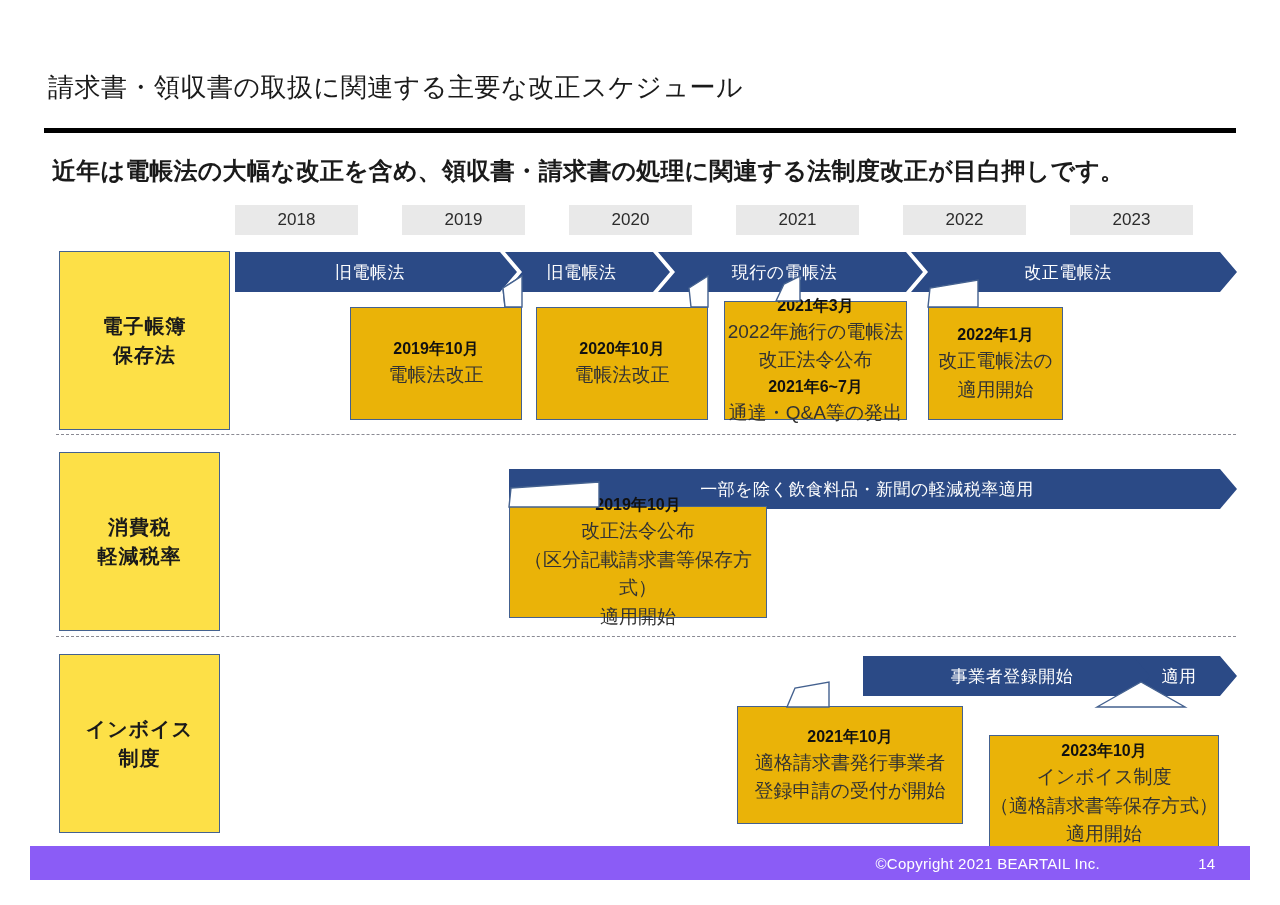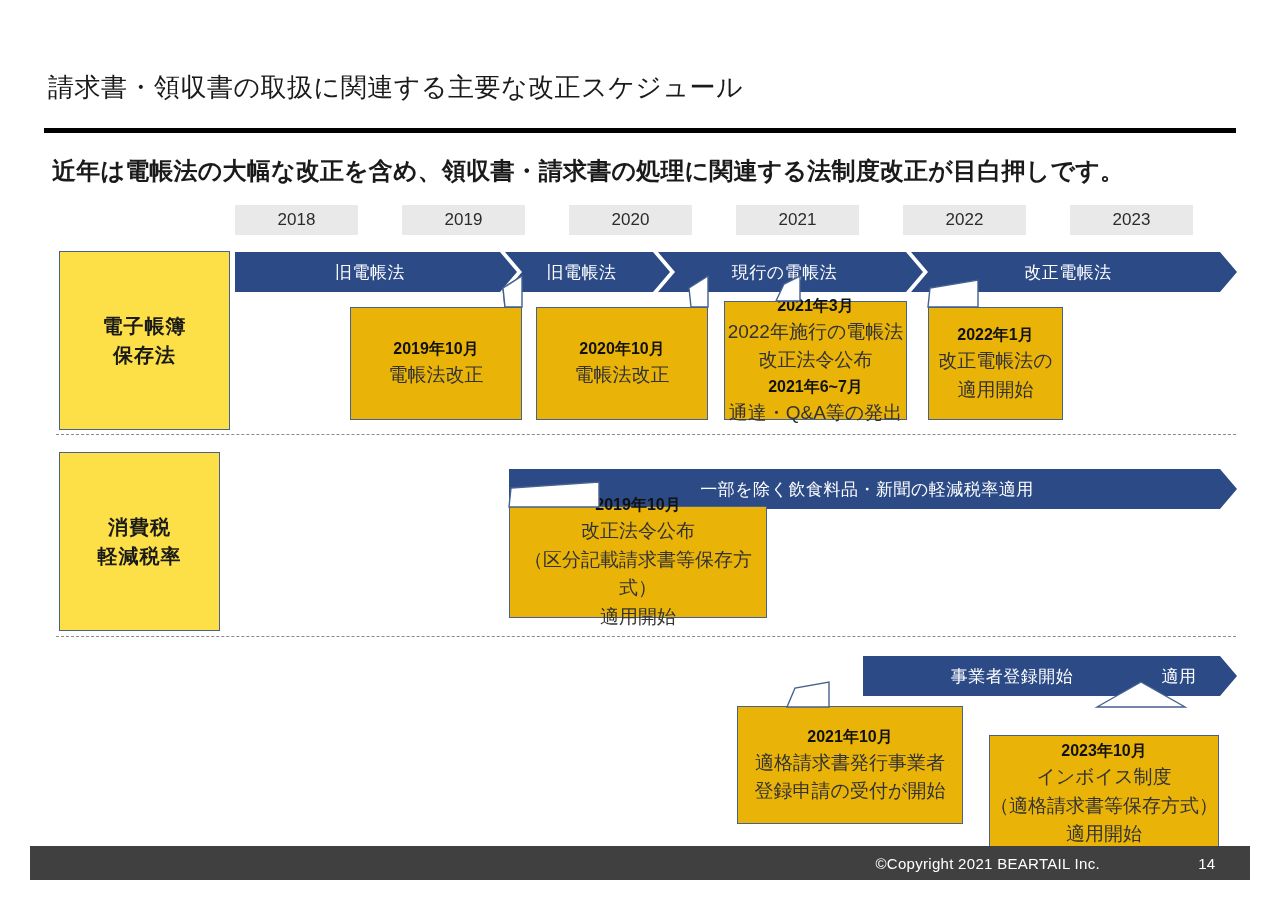--- a/index.html
+++ b/index.html
@@ -86,21 +86,21 @@
 
   
   .divider{
     position:absolute;left:56px;width:1180px;height:0;
     border-top:1.6px dashed #8a8a93;
   }
 
   
   .footer{
     position:absolute;left:30px;top:846px;width:1220px;height:34px;
-    background:#404040;
+    background:#8b5cf6;
   }
   .footer .copy{
     position:absolute;right:150px;top:0;height:34px;
     display:flex;align-items:center;
     color:#ffffff;font-size:15px;letter-spacing:.3px;
   }
   .footer .pageno{
     position:absolute;right:35px;top:0;height:34px;
     display:flex;align-items:center;
     color:#ffffff;font-size:15px;
@@ -200,20 +200,26 @@
     <div class="bd">改正法令公布</div>
     <div class="bd">（区分記載請求書等保存方式）</div>
     <div class="bd">適用開始</div>
   </div>
   <svg class="tail" style="left:509px;top:482px;width:200px;height:28px;" viewBox="0 0 200 28">
     <path d="M 0 25 L 2 6 L 90 0 L 90 25 Z"></path>
   </svg>
 
   <div class="divider" style="top:636px;"></div>
 
+  <div class="label-box" style="left:59px;top:654px;width:159px;height:177px;">
+    <div>
+      <div>インボイス</div>
+      <div>制度</div>
+    </div>
+  </div>
 
   <div class="chev" style="left:823px;top:656px;width:310px;margin-left:40px;">
     <span>事業者登録開始</span>
   </div>
   <div class="chev notch" style="left:1133px;top:656px;width:104px;">
     <span>適用</span>
   </div>
 
   <div class="callout" style="left:737px;top:706px;width:226px;height:118px;">
     <div class="hd">2021年10月</div>

